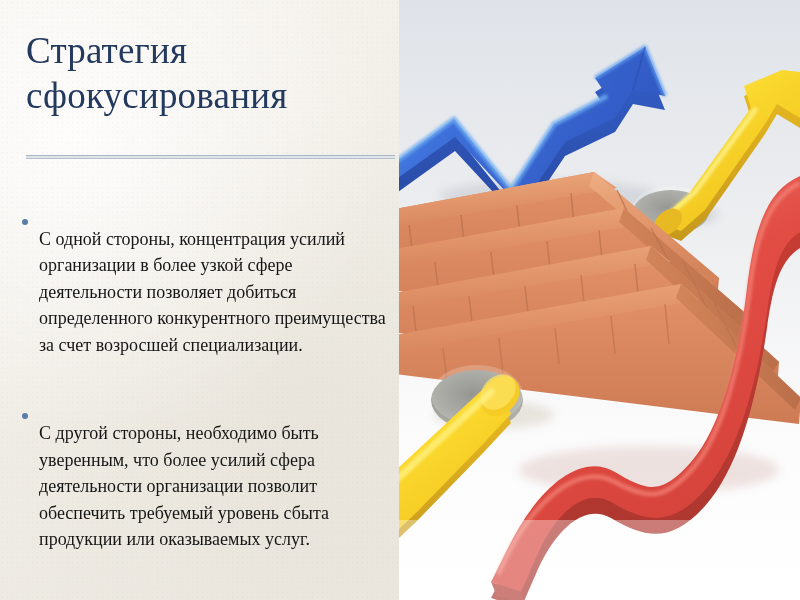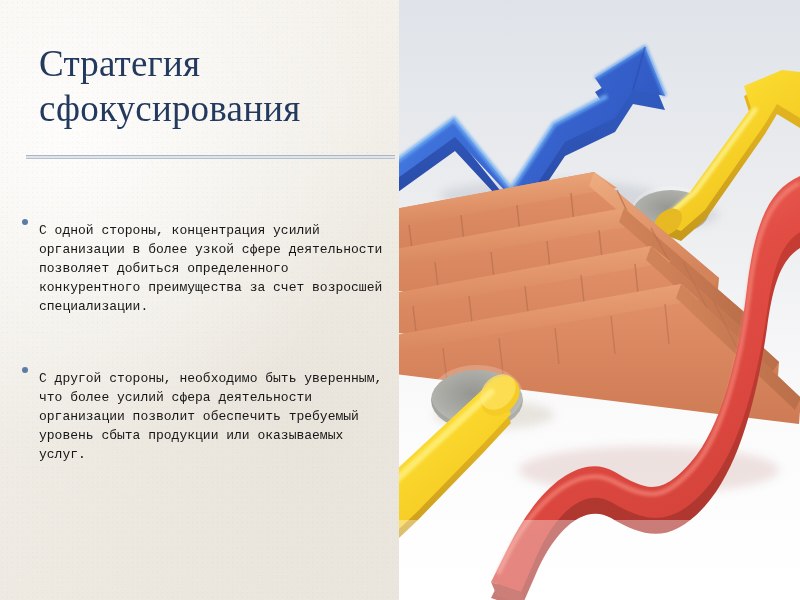--- a/index.html
+++ b/index.html
@@ -53,21 +53,21 @@
     top: 28px;
     width: 372px;
   }
   #slide-title {
     font-family: "Liberation Serif", "DejaVu Serif", serif;
     font-size: 37px;
     line-height: 1.22;
     color: #23395e;
     letter-spacing: 0.2px;
     font-weight: normal;
-    margin: 13px;
+    margin: 0;
     white-space: pre-line;
   }
   #title-rule {
     position: absolute;
     left: 26px;
     top: 155px;
     width: 369px;
     height: 5px;
   }
   #title-rule .rule-top,
@@ -103,22 +103,22 @@
     flex: 0 0 auto;
     width: 6px;
     height: 6px;
     border-radius: 50%;
     background: #5a7ca8;
     margin-top: 11px;
     margin-right: 11px;
   }
   .bullet-text {
     flex: 1 1 auto;
-    font-family: Liberation Mono, monospace;
-    font-size: 13px;
+    font-family: Liberation Serif, serif;
+    font-size: 18px;
     line-height: 1.47;
     color: #161616;
     text-align: left;
   }
 
   
   #photo-panel {
     position: absolute;
     left: 399px;
     top: 0;

